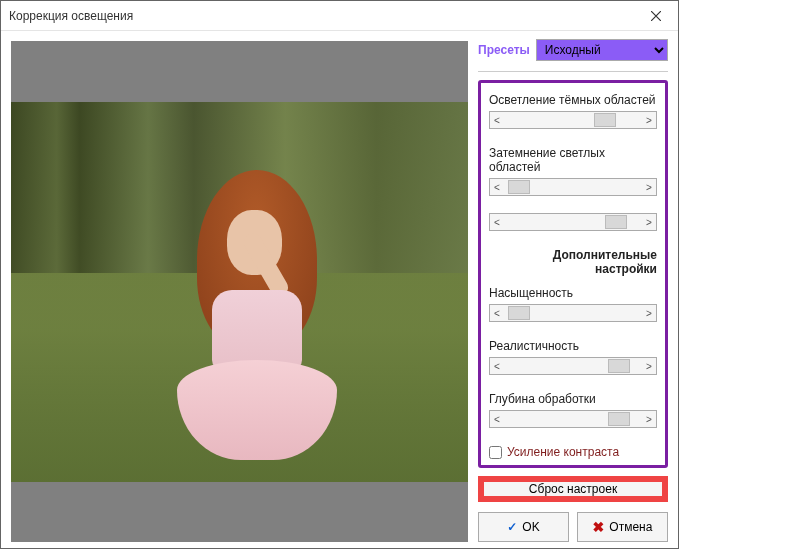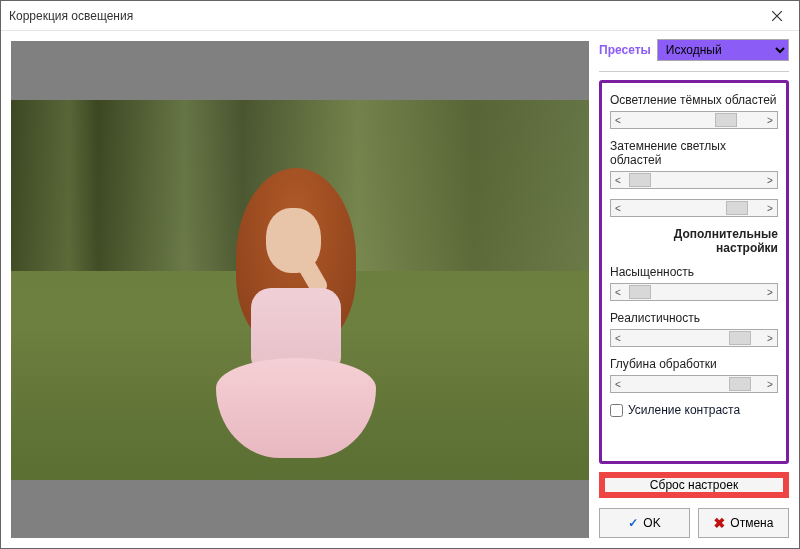--- a/index.html
+++ b/index.html
@@ -1,47 +1,47 @@
 <!DOCTYPE html>
 <html><head>
 <meta charset="utf-8">
 <style>
 * { box-sizing: border-box; margin: 0; padding: 0; font-family: 'Segoe UI', Tahoma, sans-serif; }
 body { background: #fff; }
-.window { width: 800px; height: 549px; border: 1px solid #646464; display: flex; flex-direction: column; background: #fff; }
+.window { width: 679px; height: 549px; border: 1px solid #646464; display: flex; flex-direction: column; background: #fff; }
 .titlebar { height: 30px; display: flex; align-items: center; justify-content: space-between; padding-left: 8px; border-bottom: 1px solid #e5e5e5; }
 .titlebar-title { font-size: 12px; color: #333; }
 .titlebar-close { width: 44px; height: 30px; display: flex; align-items: center; justify-content: center; cursor: pointer; }
 .body { flex: 1; display: flex; }
 .preview-area { flex: 1; background: #808080; margin: 10px 0 10px 10px; display: flex; align-items: center; justify-content: center; }
 .preview-img { width: 100%; height: 380px; background: linear-gradient(180deg, #4a5530 0%, #5d6b3a 30%, #7a8a4e 60%, #6b7a42 100%); position: relative; overflow: hidden; }
 .girl { position: absolute; left: 32%; top: 18%; width: 200px; height: 300px; }
 .hair { position: absolute; top: 0; left: 40px; width: 120px; height: 180px; background: radial-gradient(ellipse at 50% 30%, #b05a28, #8a3f1a); border-radius: 50% 50% 40% 40%; }
 .face { position: absolute; top: 40px; left: 70px; width: 55px; height: 65px; background: #e8c4a8; border-radius: 45%; }
 .arm { position: absolute; top: 60px; left: 100px; width: 18px; height: 70px; background: #e8c4a8; border-radius: 10px; transform: rotate(-30deg); }
 .dress-top { position: absolute; top: 120px; left: 55px; width: 90px; height: 80px; background: linear-gradient(180deg, #f0d0d8, #e8c0c8); border-radius: 20px 20px 10px 10px; }
 .dress-skirt { position: absolute; top: 190px; left: 20px; width: 160px; height: 100px; background: linear-gradient(180deg, #f5d0d5, #e8b8c0); border-radius: 50% 50% 40% 40% / 30% 30% 70% 70%; }
 .trees { position: absolute; top: 0; left: 0; right: 0; height: 45%; background: linear-gradient(90deg, #3a4520 0%, #5a6838 10%, #3a4520 15%, #6a7a48 30%, #4a5530 40%, #7a8a50 60%, #5a6838 80%, #6a7a48 100%); opacity: 0.85; }
 .grass { position: absolute; bottom: 0; left: 0; right: 0; height: 55%; background: linear-gradient(180deg, rgba(110,130,60,0.6), rgba(90,110,50,0.9)); }
 .sidebar { width: 210px; padding: 8px 10px 10px 10px; display: flex; flex-direction: column; }
 .preset-row { display: flex; align-items: center; gap: 6px; margin-bottom: 6px; }
 .preset-label { font-weight: 700; font-size: 12px; color: #8b5cf6; }
 .preset-select { flex: 1; height: 22px; border: 1px solid #aaa; background: #8b5cf6; font-size: 12px; padding: 0 4px; }
 .divider { height: 1px; background: #ccc; margin: 4px 0 8px 0; }
 .settings-box { border: 3px solid #7a1fa2; border-radius: 3px; padding: 10px 8px 6px 8px; flex: 1; }
-.setting { margin-bottom: 10px; }
+.setting { margin-bottom: 17px; }
 .setting-label { font-size: 12px; color: #222; margin-bottom: 4px; display: block; }
 .slider { height: 18px; border: 1px solid #aaa; background: #f5f5f5; display: flex; align-items: center; position: relative; }
 .slider-arrow { width: 14px; height: 100%; display: flex; align-items: center; justify-content: center; font-size: 10px; color: #555; cursor: pointer; user-select: none; }
 .slider-track { flex: 1; height: 100%; position: relative; }
 .slider-thumb { position: absolute; top: 1px; bottom: 1px; width: 22px; background: #d8d8d8; border: 1px solid #bbb; }
 .section-header { font-weight: 700; font-size: 12px; color: #222; margin: 8px 0 10px 0; text-align: right; }
 .checkbox-row { display: flex; align-items: center; gap: 5px; margin-top: 6px; }
 .checkbox-row input { width: 13px; height: 13px; }
-.checkbox-row label { font-size: 12px; color: #0f172a; }
+.checkbox-row label { font-size: 12px; color: #7f1d1d; }
 .reset-btn { width: 100%; height: 26px; margin-top: 8px; border: 6px solid #ef4444; background: #f5f5f5; font-size: 12px; cursor: pointer; }
 .button-row { display: flex; gap: 8px; margin-top: 10px; justify-content: flex-end; }
 .btn { flex: 1; height: 30px; border: 1px solid #aaa; background: #f5f5f5; font-size: 12px; cursor: pointer; display: flex; align-items: center; justify-content: center; gap: 5px; }
 .icon-ok { color: #1060d0; font-weight: 700; }
 .icon-cancel { color: #c01010; font-weight: 700; font-size: 14px; }
 </style>
 </head>
 <body>
 
 <div class="window">

